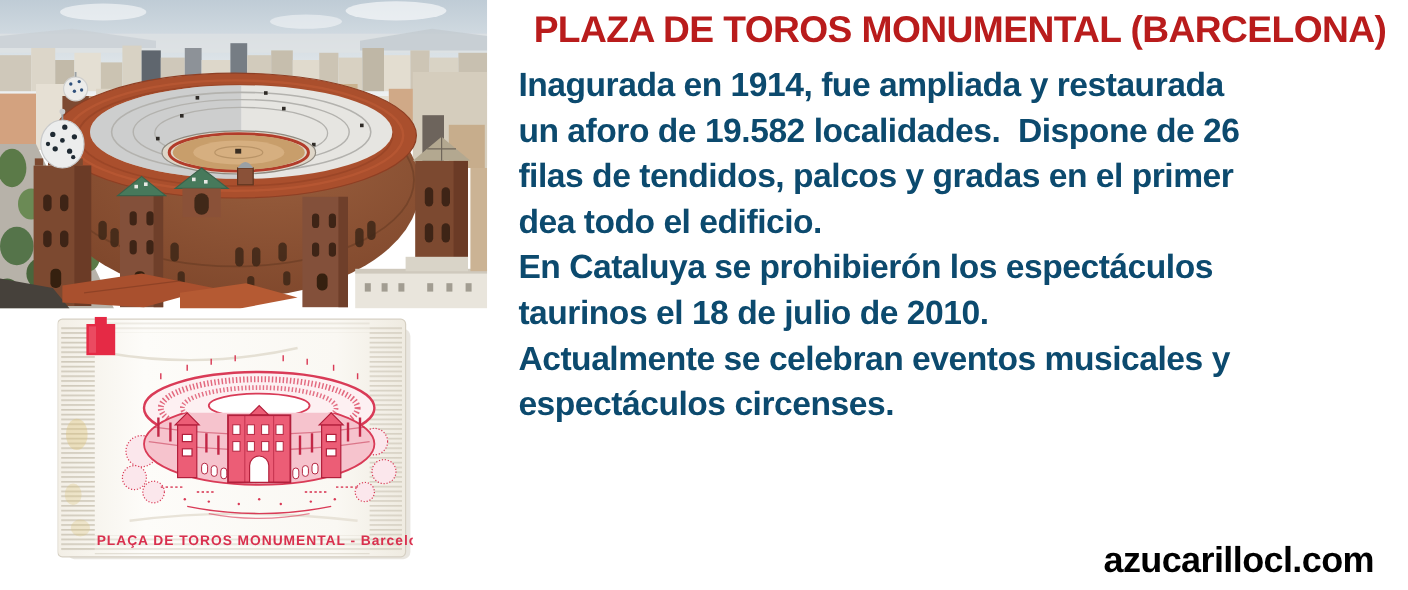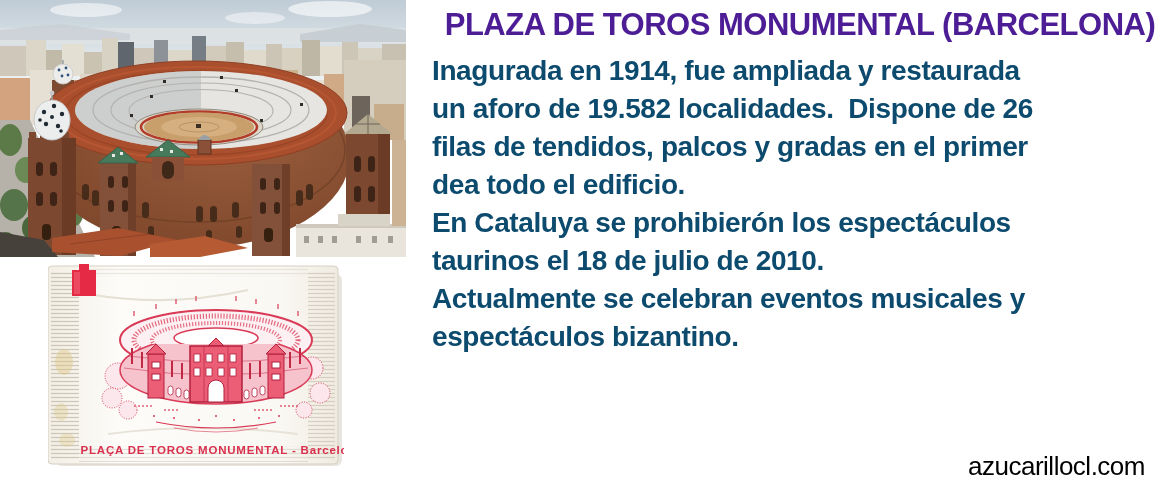--- a/index.html
+++ b/index.html
@@ -3,26 +3,26 @@
 <meta charset="utf-8">
 <style>
   html,body{margin:0;padding:0;background:#ffffff;}
   .page{position:relative;width:1173px;height:492px;background:#ffffff;overflow:hidden;
         font-family:"Liberation Sans",sans-serif;}
   .figure{position:absolute;}
   .figure svg{display:block;}
   .photo-fig{left:0;top:0;width:406px;height:257px;}
   .packet-fig{left:48px;top:264px;width:296px;height:204px;}
   .title{position:absolute;left:431px;top:7px;width:738px;text-align:center;
-         font-size:31px;font-weight:bold;letter-spacing:-0.5px;color:#4c1d95;white-space:pre;}
+         font-size:31px;font-weight:bold;letter-spacing:-0.5px;color:#b91c1c;white-space:pre;}
   .article{position:absolute;left:432px;top:52px;width:740px;color:#0c4a6e;
            font-size:28px;font-weight:bold;letter-spacing:-0.4px;}
   .article .line{height:38px;line-height:38px;white-space:pre;}
   .site{position:absolute;right:28px;top:451px;color:#000000;
-        font-size:26px;font-weight:normal;letter-spacing:-0.5px;white-space:pre;}
+        font-size:30px;font-weight:bold;letter-spacing:-0.5px;white-space:pre;}
   .packet-caption-text{font-family:"Liberation Sans",sans-serif;font-size:11.5px;
         font-weight:bold;letter-spacing:0.8px;}
 </style>
 </head>
 <body>
 
 <div class="page">
 
   <div class="figure photo-fig">
     <svg width="406" height="257" viewBox="0 0 406 257">
@@ -394,18 +394,18 @@
   <div class="title">PLAZA DE TOROS MONUMENTAL (BARCELONA)</div>
 
   <div class="article">
     <div class="line">Inagurada en 1914, fue ampliada y restaurada</div>
     <div class="line">un aforo de 19.582 localidades.  Dispone de 26</div>
     <div class="line">filas de tendidos, palcos y gradas en el primer</div>
     <div class="line">dea todo el edificio.</div>
     <div class="line">En Cataluya se prohibierón los espectáculos</div>
     <div class="line">taurinos el 18 de julio de 2010.</div>
     <div class="line">Actualmente se celebran eventos musicales y</div>
-    <div class="line">espectáculos bizantino.</div>
+    <div class="line">espectáculos circenses.</div>
   </div>
 
   <div class="site">azucarillocl.com</div>
 
 </div>
 
 </body></html>

